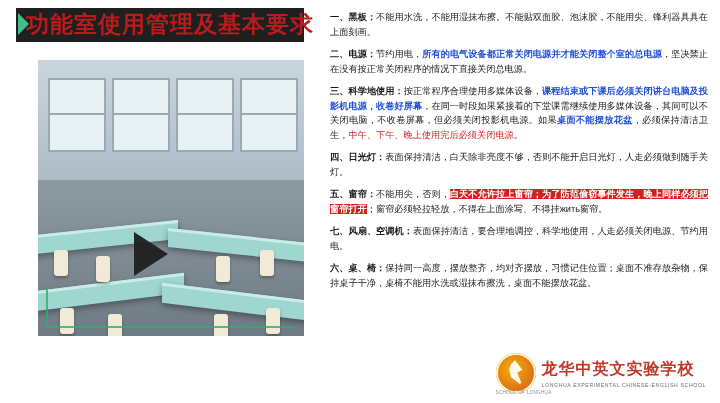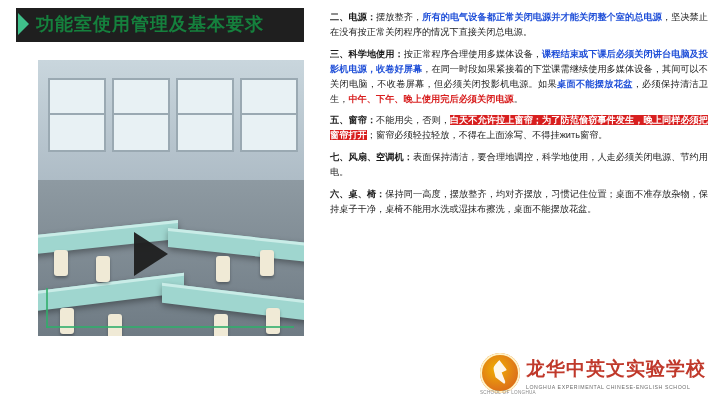--- a/index.html
+++ b/index.html
@@ -16,22 +16,22 @@
   }
   .title-bar{
     position:absolute;left:0;top:0;width:288px;height:32px;
     background:#1f1f1f;
   }
   .title-bar-underline{
     position:absolute;left:0;top:32px;width:288px;height:2px;
     background:#1f1f1f;
   }
   .title-text{
-    position:absolute;left:20px;top:0;height:32px;line-height:32px;
-    color:#15803d;font-size:18px;font-weight:bold;letter-spacing:1px;
+    position:absolute;left:10px;top:0;height:32px;line-height:32px;
+    color:#b91c1c;font-size:23px;font-weight:bold;letter-spacing:1px;
     white-space:nowrap;
   }
   .title-arrow{
     position:absolute;left:2px;top:5px;width:0;height:0;
     border-left:11px solid #3fc08a;
     border-top:11px solid transparent;
     border-bottom:11px solid transparent;
   }
   
   .photo{
@@ -66,41 +66,41 @@
   .ph-greenline2{position:absolute;left:8px;bottom:8px;width:2px;height:40px;background:#2fae6a;opacity:.8;}
   
   .content{
     position:absolute;left:330px;top:10px;width:378px;
     font-size:9.2px;line-height:1.62;color:#1a1a1a;
     text-align:justify;
   }
   .para{margin-bottom:7px;}
   .lead{font-weight:bold;color:#1a1a1a;}
   .em-blue{color:#1f4fd8;font-weight:bold;}
-  .em-red{color:#d81f1f;font-weight:bold;}
+  .em-red{color:#d81f1f;font-weight:normal;}
   .hl-red{color:#ffffff;background:#d81f1f;font-weight:bold;}
   
   .logo{
     position:absolute;right:14px;bottom:8px;height:44px;
     display:flex;align-items:center;gap:6px;
   }
   .logo-mark{
     position:relative;width:40px;height:40px;border-radius:50%;
     background:radial-gradient(circle at 42% 40%, #f0b000 0%, #e07b18 55%, #d4540f 100%);
     box-shadow:inset 0 0 0 2px #fff3c8;
   }
   .logo-mark:after{
     content:"";position:absolute;left:13px;top:7px;width:14px;height:26px;
     background:#ffffff;border-radius:50% 50% 45% 45%;
     opacity:.92;
     clip-path:polygon(45% 0,100% 38%,62% 48%,100% 100%,18% 66%,0 28%);
   }
   .logo-text{display:flex;flex-direction:column;justify-content:center;}
   .logo-cn{
-    font-size:19px;font-weight:bold;color:#c0392b;letter-spacing:1px;
+    font-size:16px;font-weight:bold;color:#c0392b;letter-spacing:1px;
     font-family:"Liberation Serif","DejaVu Serif",serif;white-space:nowrap;
   }
   .logo-en{
     font-size:5.2px;color:#6b6b6b;letter-spacing:.6px;white-space:nowrap;margin-top:2px;
   }
   .logo-sub{
     position:absolute;left:0;bottom:0;font-size:4.6px;color:#8a8a8a;letter-spacing:.3px;white-space:nowrap;
   }
 </style>
 </head>
@@ -143,22 +143,24 @@
   <div class="ph-stool" style="left:70px;top:254px;"></div>
   <div class="ph-stool" style="left:176px;top:254px;"></div>
   <div class="ph-stool" style="left:228px;top:248px;"></div>
 
   <div class="play-btn"></div>
   <div class="ph-greenline"></div>
   <div class="ph-greenline2"></div>
 </div>
 
 <div class="content" id="rules-container">
-    <div class="para"><span class="lead">二、电源：</span><span>摆放整齐，</span><span class="em-blue">所有的电气设备都正常关闭电源并才能关闭整个室的总电源</span><span>，坚决禁止在没有按正常关闭程序的情况下直接关闭总电源。</span></div>
+    <div class="para"><span class="lead">一、黑板：</span><span>不能用水洗，不能用湿抹布擦。不能贴双面胶、泡沫胶，不能用尖、锋利器具具在上面刻画。</span></div>
+    <div class="para"><span class="lead">二、电源：</span><span>节约用电，</span><span class="em-blue">所有的电气设备都正常关闭电源并才能关闭整个室的总电源</span><span>，坚决禁止在没有按正常关闭程序的情况下直接关闭总电源。</span></div>
     <div class="para"><span class="lead">三、科学地使用：</span><span>按正常程序合理使用多媒体设备，</span><span class="em-blue">课程结束或下课后必须关闭讲台电脑及投影机电源，收卷好屏幕</span><span>，在同一时段如果紧接着的下堂课需继续使用多媒体设备，其间可以不关闭电脑，不收卷屏幕，但必须关闭投影机电源。如果</span><span class="em-blue">桌面不能摆放花盆</span><span>，必须保持清洁卫生，</span><span class="em-red">中午、下午、晚上使用完后必须关闭电源</span><span>。</span></div>
+    <div class="para"><span class="lead">四、日光灯：</span><span>表面保持清洁，白天除非亮度不够，否则不能开启日光灯，人走必须做到随手关灯。</span></div>
     <div class="para"><span class="lead">五、窗帘：</span><span>不能用尖，否则，</span><span class="hl-red">白天不允许拉上窗帘；为了防范偷窃事件发生，晚上同样必须把窗帘打开</span><span>；窗帘必须轻拉轻放，不得在上面涂写、不得挂жить窗帘。</span></div>
     <div class="para"><span class="lead">七、风扇、空调机：</span><span>表面保持清洁，要合理地调控，科学地使用，人走必须关闭电源、节约用电。</span></div>
     <div class="para"><span class="lead">六、桌、椅：</span><span>保持同一高度，摆放整齐，均对齐摆放，习惯记住位置；桌面不准存放杂物，保持桌子干净，桌椅不能用水洗或湿抹布擦洗，桌面不能摆放花盆。</span></div>
   </div>
 
 <div class="logo">
   <div class="logo-mark"></div>
   <div class="logo-text">
     <div class="logo-cn">龙华中英文实验学校</div>
     <div class="logo-en">LONGHUA  EXPERIMENTAL  CHINESE-ENGLISH  SCHOOL</div>

